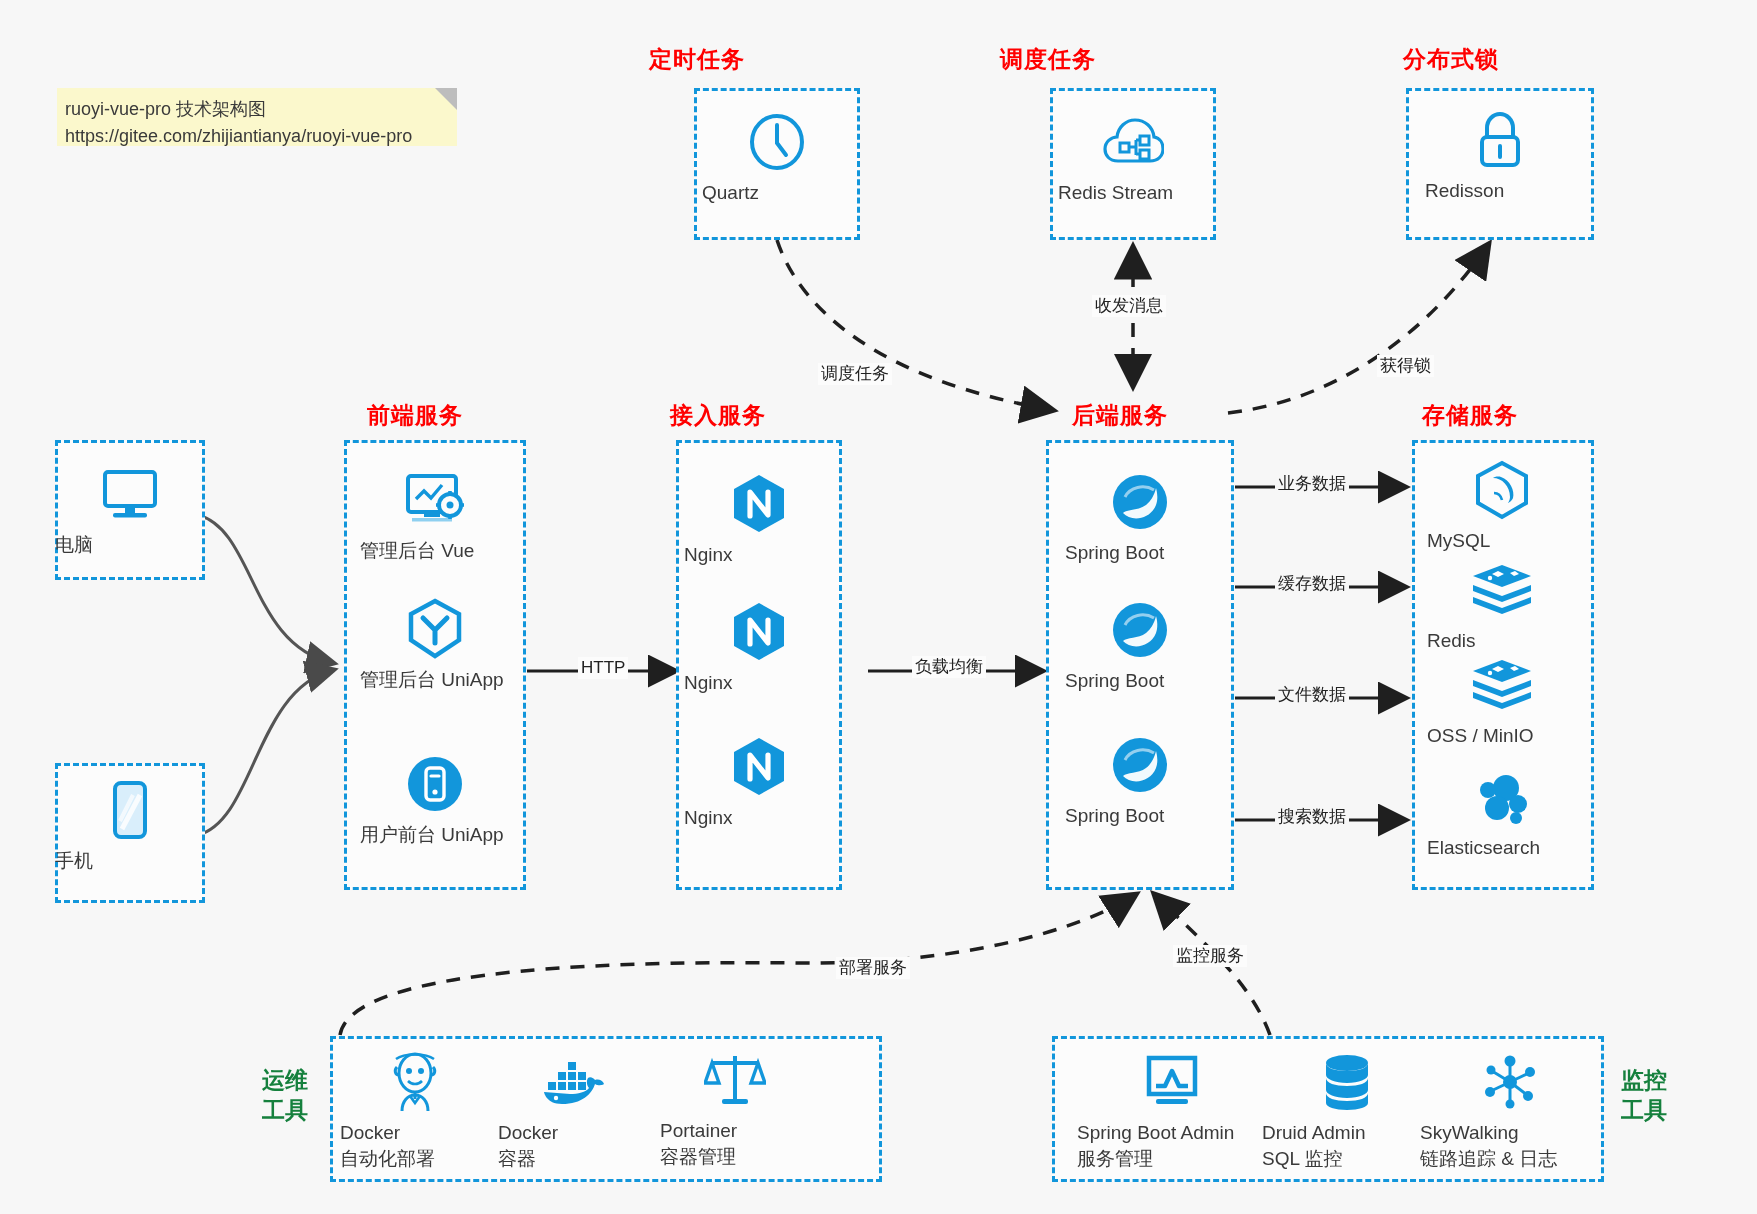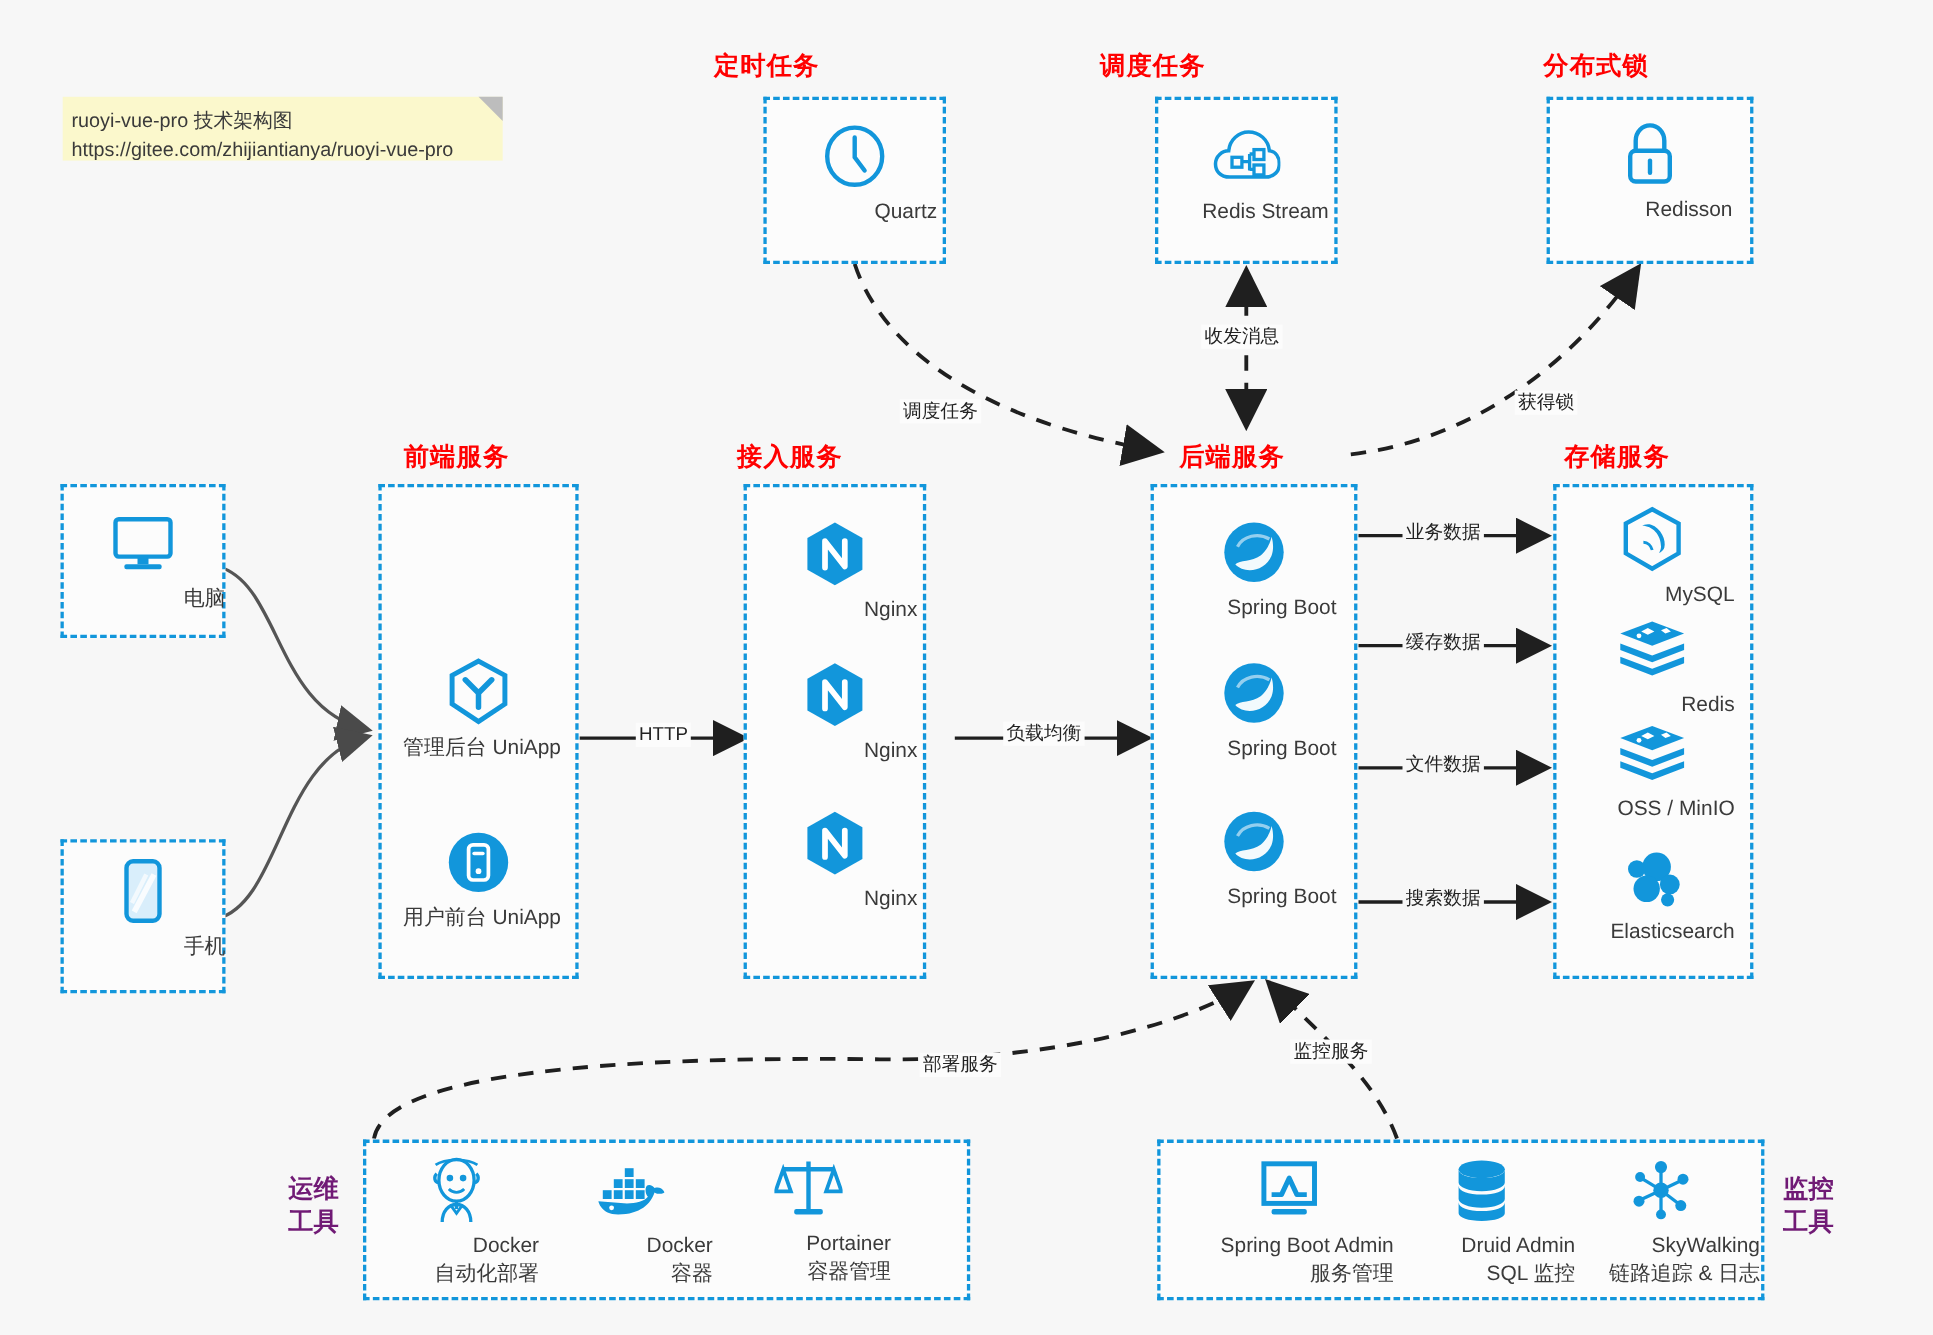--- a/index.html
+++ b/index.html
@@ -24,33 +24,33 @@
     position:absolute;
     color:#ff0000;
     font-weight:bold;
     font-size:23px;
     letter-spacing:1px;
     white-space:nowrap;
     text-align:center;
   }
   .gside{
     position:absolute;
-    color:#701a75;
+    color:#15803d;
     font-weight:bold;
     font-size:23px;
     line-height:30px;
     white-space:nowrap;
     text-align:center;
   }
 
   
   .node{
     position:absolute;
     width:150px;
-    text-align:right;
+    text-align:left;
   }
   .node .ico{
     height:64px;
     display:flex;align-items:center;justify-content:center;
     margin-bottom:6px;
   }
   .node .cap{
     font-size:19px;
     color:#3a3a3a;
     line-height:26px;
@@ -207,20 +207,39 @@
         <path d="M13,50 L31,16" stroke="#ffffff" stroke-width="5" opacity="0.85"></path>
         <path d="M11,42 L24,16" stroke="#ffffff" stroke-width="4" opacity="0.7"></path>
       </svg>
     </div>
     <div class="cap">手机</div>
   </div>
 
   <div class="ghead" style="left:300px;top:400px;width:230px">前端服务</div>
   <div class="gbox" style="left:344px;top:440px;width:182px;height:450px"></div>
 
+  <div class="node" style="left:360px;top:468px">
+    <div class="ico">
+      <svg width="66" height="58" viewBox="0 0 66 58">
+        <rect x="6" y="5" width="48" height="36" rx="3" fill="none" stroke="#1296db" stroke-width="4"></rect>
+        <path d="M14,28 L22,20 L29,27 L40,14" fill="none" stroke="#1296db" stroke-width="3.4"></path>
+        <rect x="22" y="41" width="16" height="5" fill="#1296db"></rect>
+        <rect x="10" y="47" width="40" height="3.5" fill="#8fd0f0"></rect>
+        <circle cx="48" cy="34" r="11" fill="#fcfcfc" stroke="#1296db" stroke-width="4"></circle>
+        <circle cx="48" cy="34" r="3.5" fill="#1296db"></circle>
+        <g stroke="#1296db" stroke-width="3.6">
+          <line x1="48" y1="20" x2="48" y2="25"></line>
+            <line x1="48" y1="43" x2="48" y2="48"></line>
+          <line x1="34" y1="34" x2="39" y2="34"></line>
+            <line x1="57" y1="34" x2="62" y2="34"></line>
+        </g>
+      </svg>
+    </div>
+    <div class="cap">管理后台 Vue</div>
+  </div>
 
   <div class="node" style="left:360px;top:597px">
     <div class="ico">
       <svg width="56" height="62" viewBox="0 0 56 62">
         <path d="M28,3 L52,16 L52,42 L28,58 L4,42 L4,16 Z" fill="none" stroke="#1296db" stroke-width="4.5"></path>
         <path d="M16,20 L28,32 L40,20 M28,32 L28,45" fill="none" stroke="#1296db" stroke-width="5" stroke-linecap="round" stroke-linejoin="round"></path>
       </svg>
     </div>
     <div class="cap">管理后台 UniApp</div>
   </div>

